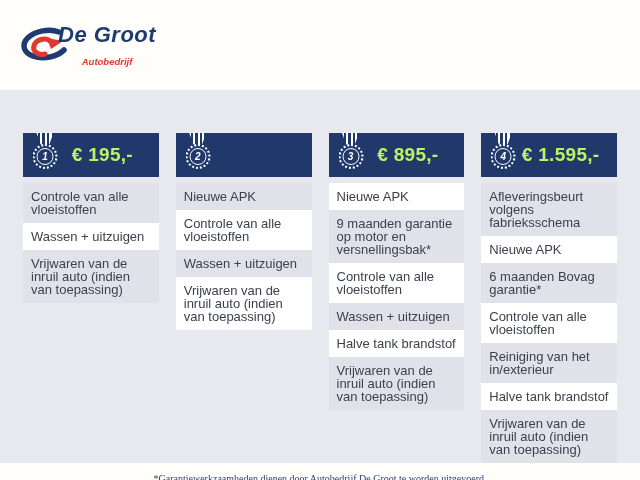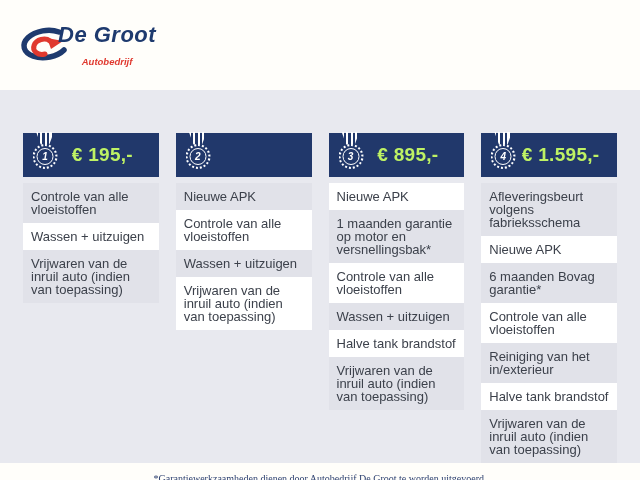--- a/index.html
+++ b/index.html
@@ -135,21 +135,21 @@
       <span class="medal">
         <span class="ribbon"></span>
         <span class="coin">
           <span class="rank">3</span>
         </span>
       </span>
       <span class="price">€ 895,-</span>
     </div>
     <ul class="pkg-items">
             <li class="pkg-item plain">Nieuwe APK</li>
-            <li class="pkg-item shade">1 maanden garantie op motor en versnellingsbak*</li>
+            <li class="pkg-item shade">9 maanden garantie op motor en versnellingsbak*</li>
             <li class="pkg-item plain">Controle van alle vloeistoffen</li>
             <li class="pkg-item shade">Wassen + uitzuigen</li>
             <li class="pkg-item plain">Halve tank brandstof</li>
             <li class="pkg-item shade">Vrijwaren van de inruil auto (indien van toepassing)</li>
           </ul>
   </section>
 
   <section class="package">
     <div class="pkg-header">
       <span class="medal">

